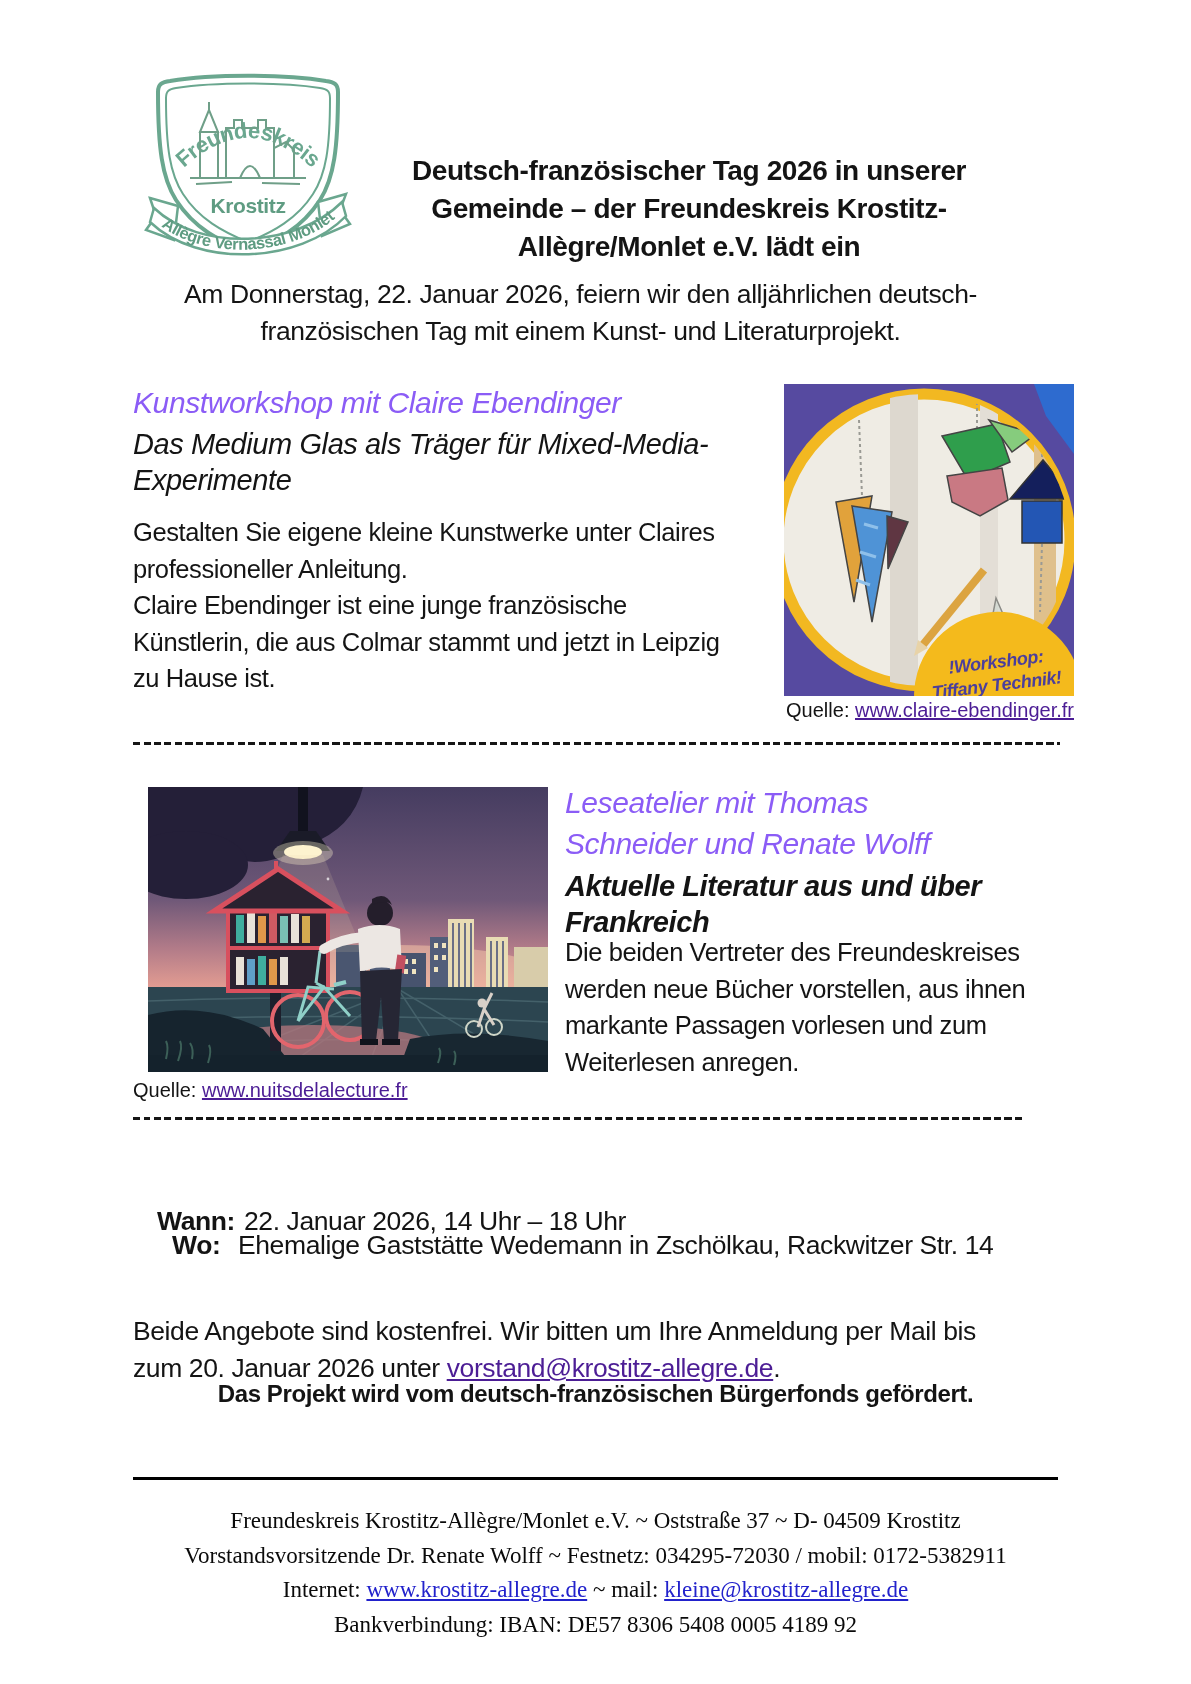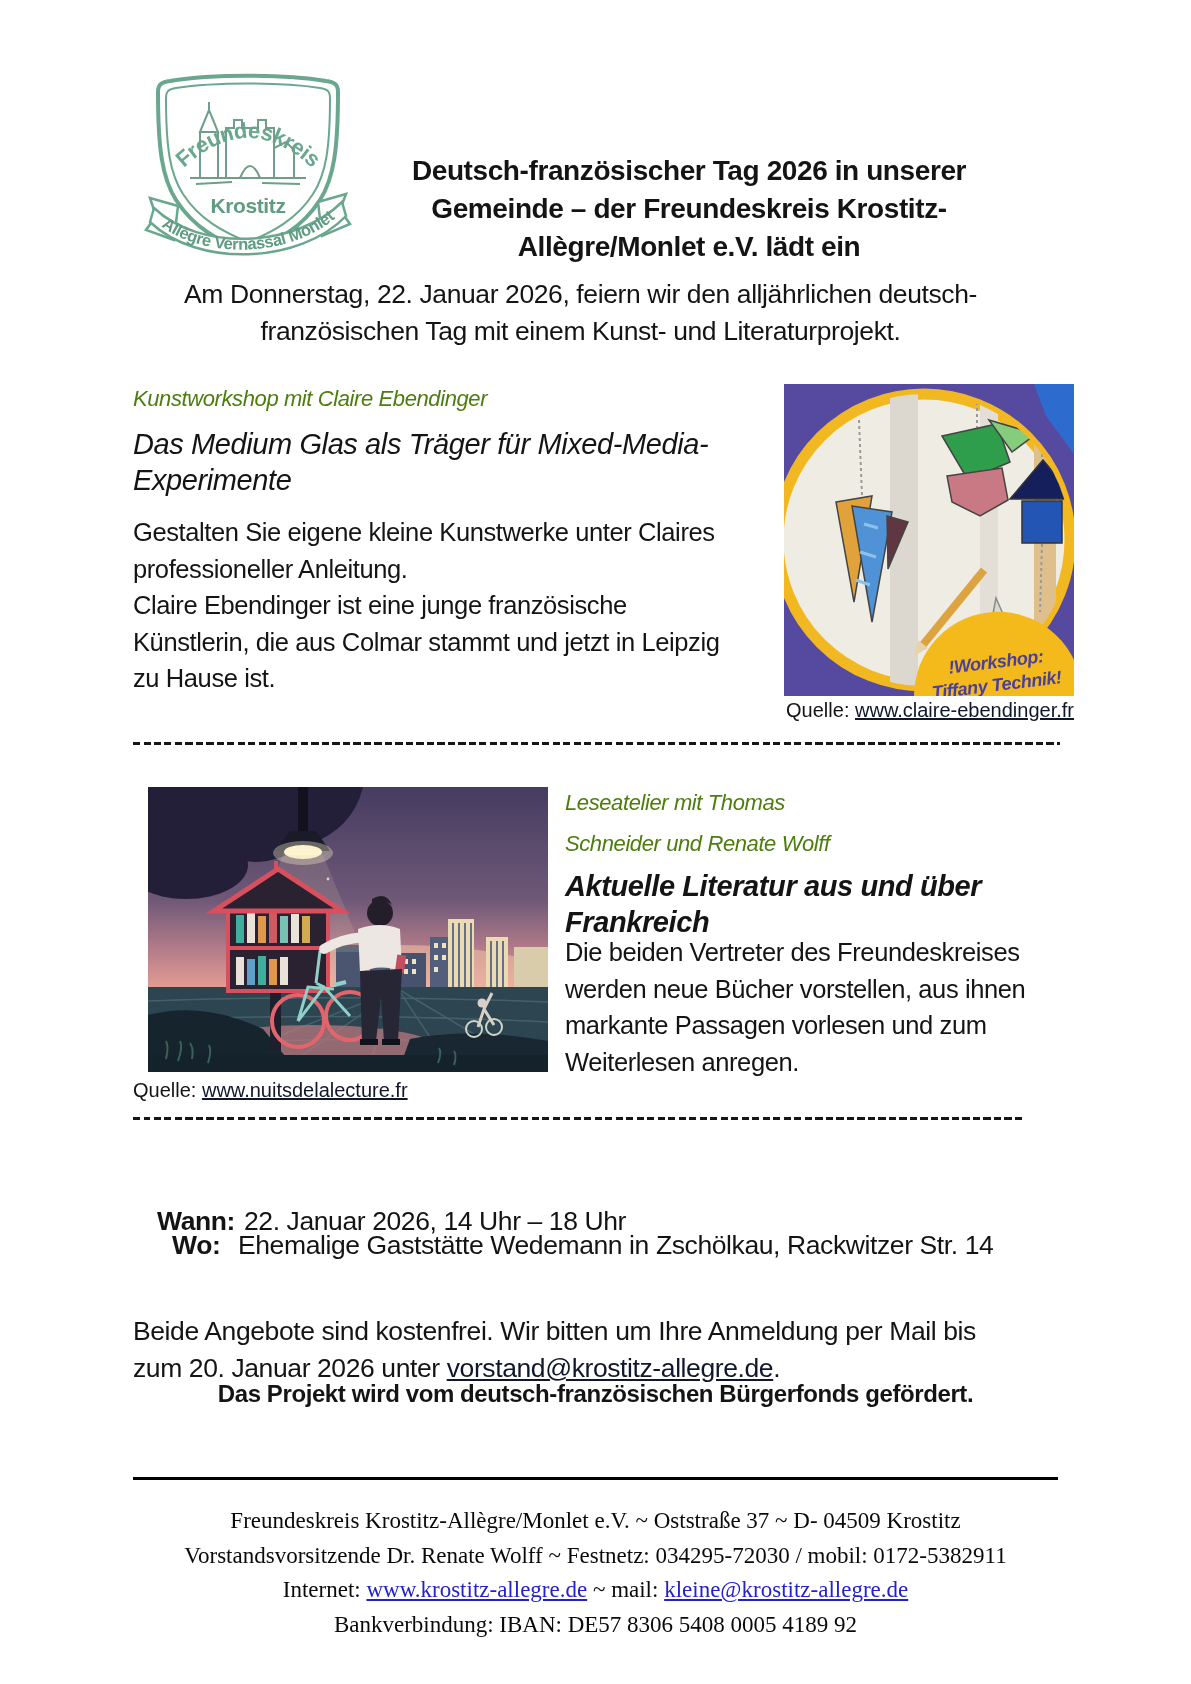--- a/index.html
+++ b/index.html
@@ -9,39 +9,39 @@
     letter-spacing:-0.4px;
   }
   .abs { position:absolute; }
   .pre { white-space:pre-line; }
 
   .doc-title { left:372px; top:112px; width:634px; text-align:center;
                font-weight:bold; font-size:28px; line-height:38px;margin-top:40px; }
   .intro { left:128px; top:276px; width:905px; text-align:center;
            font-size:26.5px; line-height:37px; }
 
-  .h-red { color:#4d7c0f; font-style:italic; font-size:22px; }
+  .h-red { color:#8b5cf6; font-style:italic; font-size:30px; }
   .h1 { left:133px; top:386px; }
   .h2 { left:565px; top:782px; line-height:41px; width:520px; }
 
   .sub-it { font-style:italic; font-size:29px; line-height:36px; }
   .sub1 { left:133px; top:426px; width:640px; }
   .sub2 { left:565px; top:868px; width:530px;font-weight:bold; }
 
   .bodytxt { font-size:25.5px; line-height:36.5px; }
   .body1 { left:133px; top:514px; width:660px; }
   .body2 { left:565px; top:934px; width:520px; }
 
   .img1 { left:784px; top:384px; width:290px; height:312px; }
   .img2 { left:148px; top:787px; width:400px; height:285px; }
 
   .cap { font-size:20px; letter-spacing:0; }
   .cap1 { left:674px; top:699px; width:400px; text-align:right; }
   .cap2 { left:133px; top:1079px; }
-  .cap a, .reg a { color:#0f172a; text-decoration:underline; cursor:pointer; }
+  .cap a, .reg a { color:#4c1d95; text-decoration:underline; cursor:pointer; }
 
   .dash { height:3px;
     background:repeating-linear-gradient(to right,#161616 0 7px, transparent 7px 10.5px); }
   .dash1 { left:133px; top:742px; width:927px; }
   .dash2 { left:133px; top:1117px; width:890px; }
 
   .wo-line  { left:133px; top:1230px; font-size:26.5px;margin-left:39px; }
   .wann-line{ left:133px; top:1206px; font-size:26.5px; }
   .lbl { font-weight:bold; }
   .lbl-wo { display:inline-block; width:66px; }

